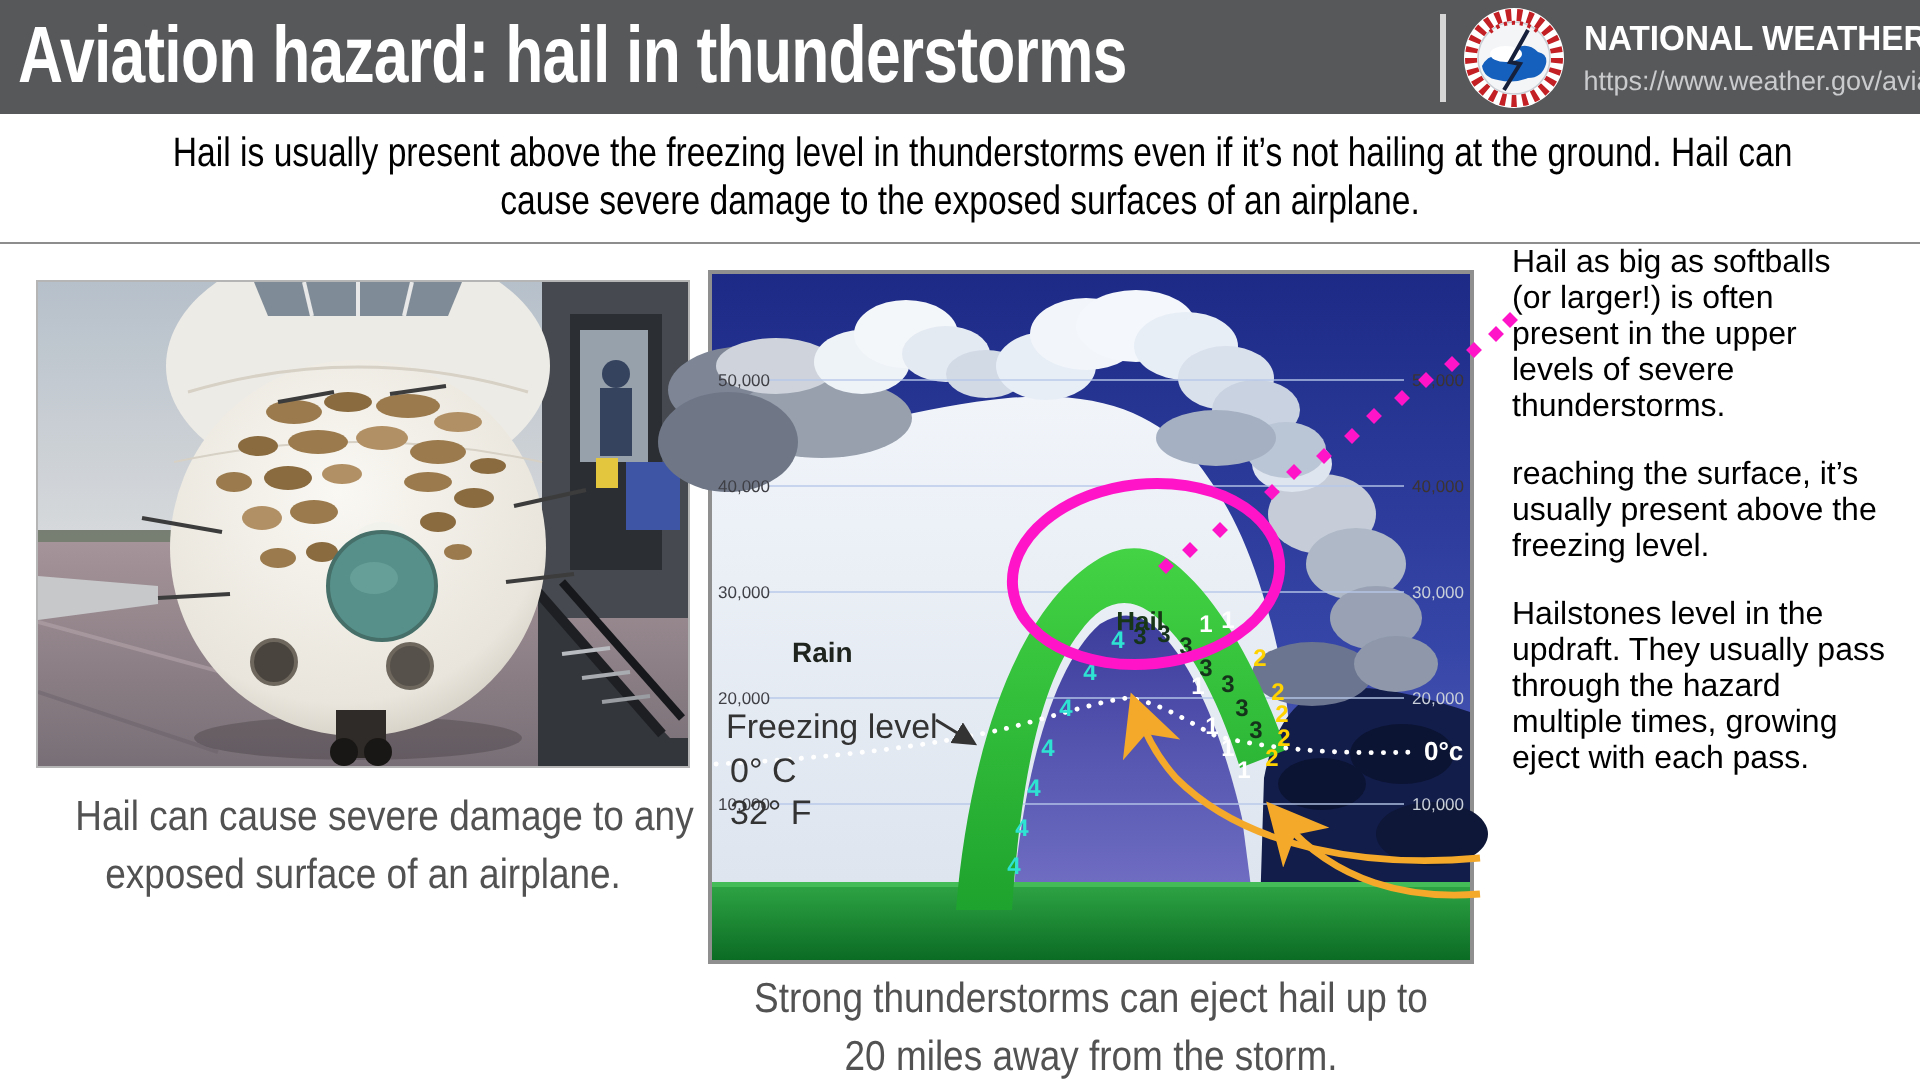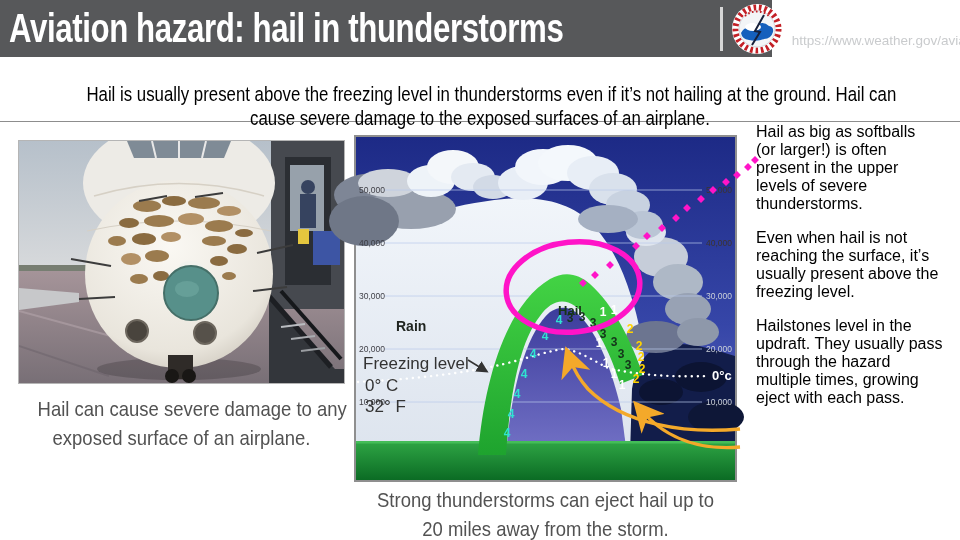--- a/index.html
+++ b/index.html
@@ -1,31 +1,31 @@
 <!DOCTYPE html>
 <html><head>
 <meta charset="utf-8">
 <style>
   html,body{margin:0;padding:0;background:#fff;}
   .page{position:relative;width:960px;height:540px;overflow:hidden;background:#fff;
         font-family:"Liberation Sans",sans-serif;}
   
-  .header{position:absolute;left:0;top:0;width:772px;height:57px;background:#57585a;
+  .header{position:absolute;left:0;top:0;width:960px;height:57px;background:#57585a;
           display:flex;align-items:center;}
   .title{color:#fff;font-size:40px;font-weight:700;letter-spacing:-0.5px;white-space:nowrap;
          transform:scaleX(0.78);transform-origin:left center;margin-left:9px;flex:0 0 auto;}
   .hsep{width:3px;height:44px;background:#d6d6d6;margin-left:auto;margin-right:8px;flex:0 0 auto;}
   .logo{flex:0 0 auto;}
   .orgblock{margin-left:9px;margin-right:12px;flex:0 0 auto;}
   .orgname{color:#fff;font-size:17.5px;font-weight:700;white-space:nowrap;
            transform:scaleX(0.95);transform-origin:left center;}
   .orgurl{color:#c9cbcd;font-size:13.5px;margin-top:3px;white-space:nowrap;}
   
   .intro{position:absolute;left:0;top:57px;width:960px;height:65px;background:#fff;
-         border-bottom:1px solid #8d8d8d;padding-top:25px;box-sizing:border-box;}
+         border-bottom:1px solid #8d8d8d;padding-top:8px;box-sizing:border-box;}
   .intro-line{font-size:20.5px;line-height:24px;color:#000;text-align:center;white-space:nowrap;
               transform:scaleX(0.82);}
   
   .main{position:absolute;left:0;top:123px;width:960px;height:417px;}
   .photo{position:absolute;left:18px;top:17px;width:325px;height:242px;border:1px solid #b5b5b5;}
   .caption{position:absolute;color:#525252;font-size:21px;line-height:29px;text-align:center;
            transform:scaleX(0.88);}
   .caption div{white-space:nowrap;}
   .photo-caption{left:18px;top:271px;width:327px;}
   .diagram{position:absolute;left:354px;top:12px;width:379px;height:343px;border:2px solid #8f8f8f;}
@@ -342,21 +342,20 @@
       <p class="note note-1">
         </p>
         <div>Hail as big as softballs</div>
         <div>(or larger!) is often</div>
         <div>present in the upper</div>
         <div>levels of severe</div>
         <div>thunderstorms.</div>
       <p></p>
       <p class="note note-2">
         </p>
-        <div>Even when hail is not</div>
         <div>reaching the surface, it’s</div>
         <div>usually present above the</div>
         <div>freezing level.</div>
       <p></p>
       <p class="note note-3">
         </p>
         <div>Hailstones level in the</div>
         <div>updraft. They usually pass</div>
         <div>through the hazard</div>
         <div>multiple times, growing</div>

